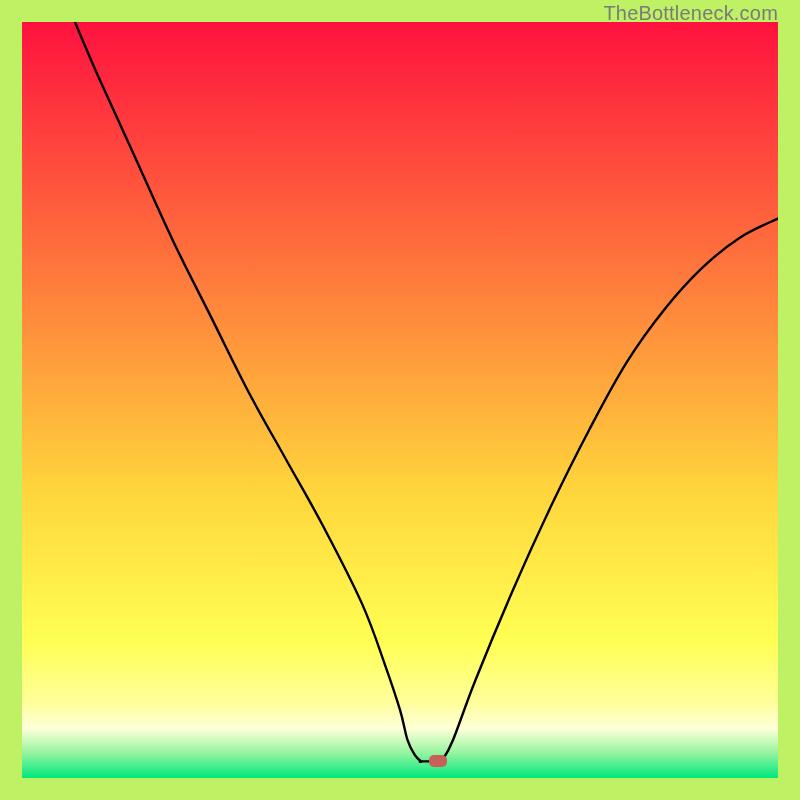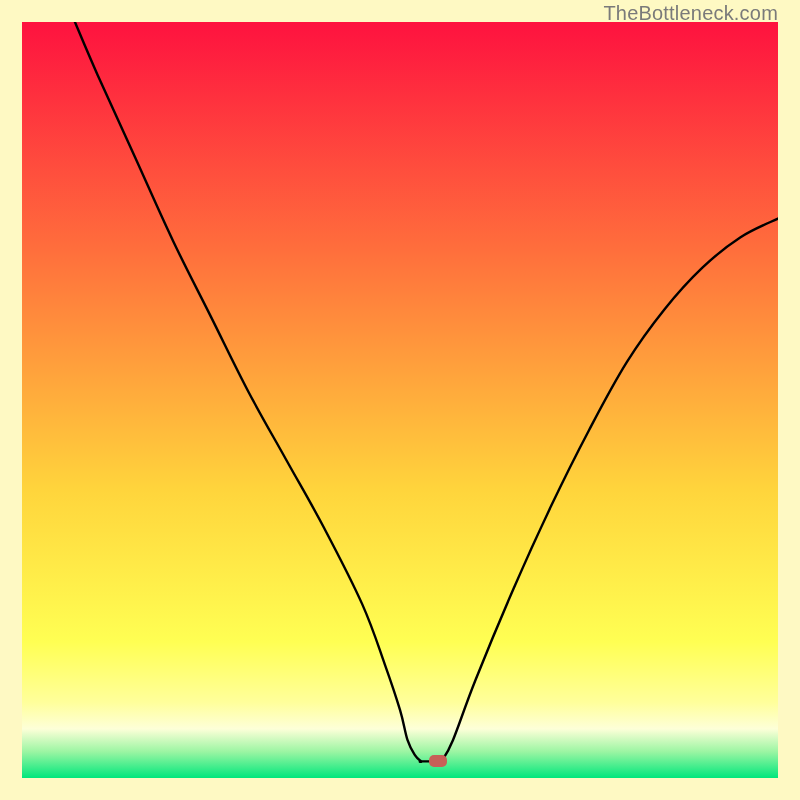--- a/index.html
+++ b/index.html
@@ -8,21 +8,21 @@
     width: 800px;
     height: 800px;
     overflow: hidden;
     background: #000;
     font-family: Arial, Helvetica, sans-serif;
   }
   .frame {
     position: relative;
     width: 800px;
     height: 800px;
-    background: #fef9c3;
+    background: #bef264;
   }
   .plot {
     position: absolute;
     left: 22px;
     top: 22px;
     width: 756px;
     height: 756px;
     overflow: hidden;
   }
   .watermark {

